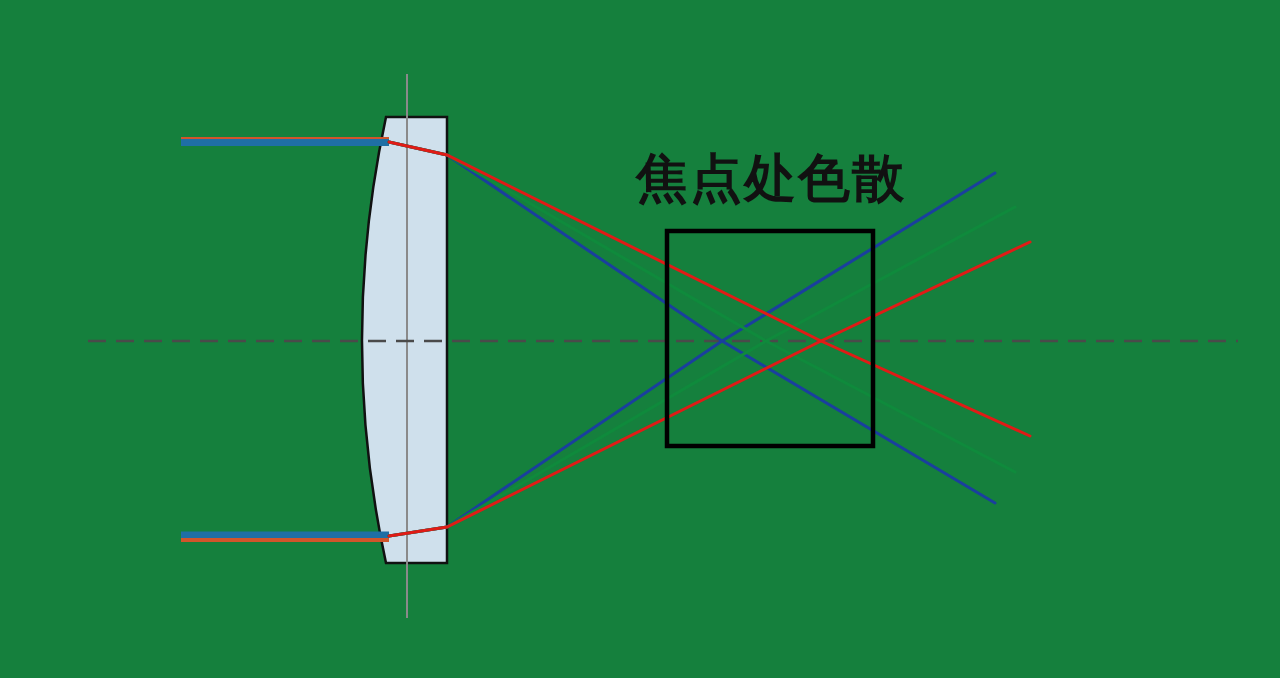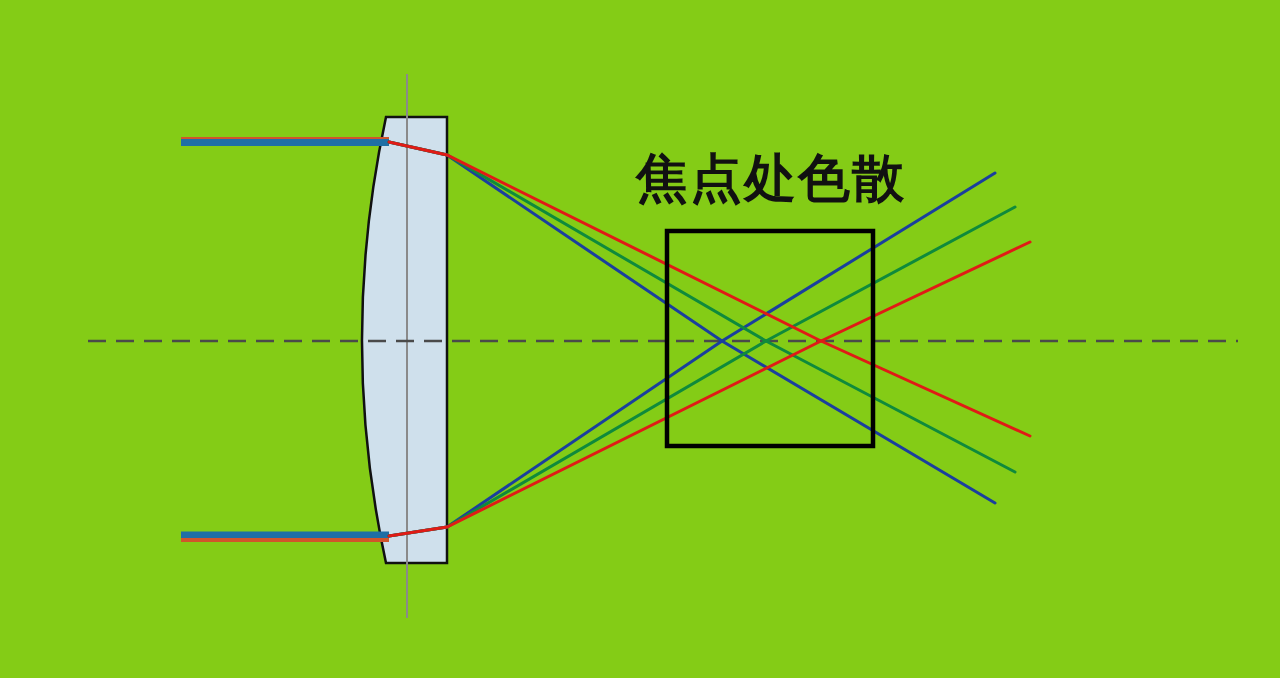--- a/index.html
+++ b/index.html
@@ -30,21 +30,21 @@
     font-family: "DejaVu Sans", "Liberation Sans", sans-serif;
     font-weight: 700;
     font-size: 52px;
     fill: #111111;
     letter-spacing: 2px;
   }
 </style>
 </head>
 <body>
 
-<div id="stage" style="background: #84cc16;">
+<div id="stage" style="background: #15803d;">
   <svg id="diagram" viewBox="0 0 1280 678">
 
     <g>
       <path id="lens-shape" d="M 386 117 Q 337.95 341 386 563 L 447 563 L 447 117 Z" fill="#cfe0ec" stroke="#111111" stroke-width="2.5" stroke-linejoin="miter"></path>
     </g>
 
     <line id="vline" x1="407" x2="407" y1="74" y2="618" stroke="#8a8a8a" stroke-width="2"></line>
 
     <line id="axis" x1="88" x2="1238" y1="341" y2="341" stroke="#4a4a4a" stroke-width="2.5" stroke-dasharray="18 10"></line>
 

